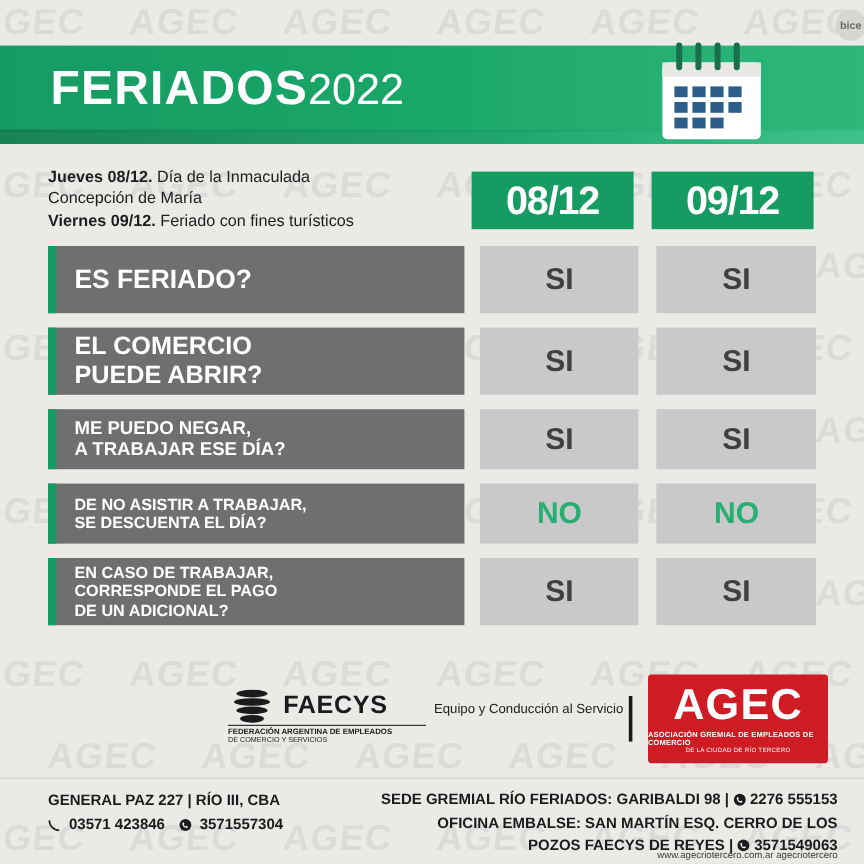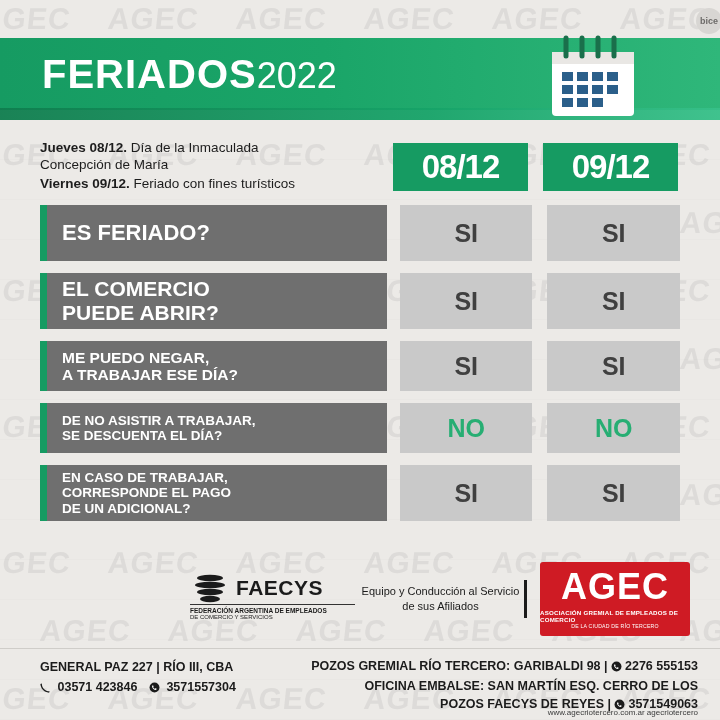--- a/index.html
+++ b/index.html
@@ -295,21 +295,20 @@
           </g>
         </svg>
         <div class="name">FAECYS</div>
       </div>
       <div class="sub1">FEDERACIÓN ARGENTINA DE EMPLEADOS</div>
       <div class="sub2">DE COMERCIO Y SERVICIOS</div>
     </div>
 
     <div class="equipo">
       <div>Equipo y Conducción al Servicio</div>
-      <div>de sus Afiliados</div>
     </div>
     <div class="vbar"></div>
 
     <div class="agecbox">
       <div class="logo">AGEC</div>
       <div class="s1">ASOCIACIÓN GREMIAL DE EMPLEADOS DE COMERCIO</div>
       <div class="s2">DE LA CIUDAD DE RÍO TERCERO</div>
     </div>
   </div>
 
@@ -327,21 +326,21 @@
           <svg viewBox="0 0 12 12" width="11" height="11">
               <circle cx="6" cy="6" r="5.4" fill="#1b1b1b"></circle>
               <path d="M4 3.6c.6-.3 1 .9 1 1.3 0 .3-.5.5-.4.9.2.6.9 1.3 1.5 1.5.4.1.6-.4.9-.4.4 0 1.6.4 1.3 1-.2.5-1 .8-1.6.7C5 8.3 3.7 7 3.3 5.3c-.1-.6.2-1.4.7-1.7z" fill="#fff"></path>
             </svg>
         </span>
         <span>3571557304</span>
       </div>
     </div>
     <div class="fright">
       <div>
-        <span>POZOS GREMIAL RÍO TERCERO:</span><span> GARIBALDI 98 |</span>
+        <span>SEDE GREMIAL RÍO FERIADOS:</span><span> GARIBALDI 98 |</span>
         <span class="ic">
           <svg viewBox="0 0 12 12" width="11" height="11">
               <circle cx="6" cy="6" r="5.4" fill="#1b1b1b"></circle>
               <path d="M4 3.6c.6-.3 1 .9 1 1.3 0 .3-.5.5-.4.9.2.6.9 1.3 1.5 1.5.4.1.6-.4.9-.4.4 0 1.6.4 1.3 1-.2.5-1 .8-1.6.7C5 8.3 3.7 7 3.3 5.3c-.1-.6.2-1.4.7-1.7z" fill="#fff"></path>
             </svg>
         </span><span>2276 555153</span>
       </div>
       <div>
         <span>OFICINA EMBALSE:</span><span> SAN MARTÍN ESQ. CERRO DE LOS</span>
       </div>

